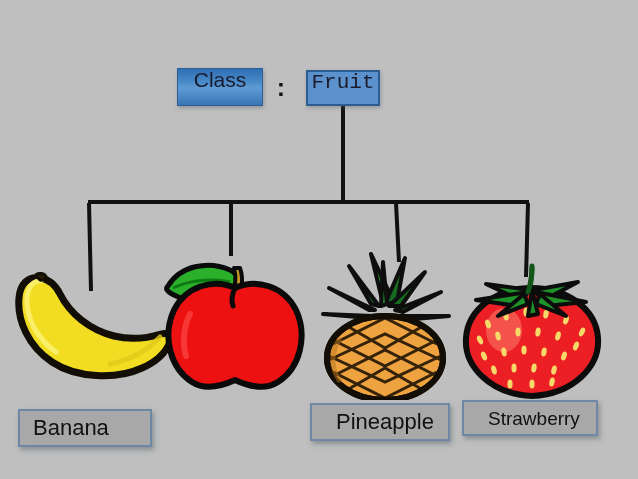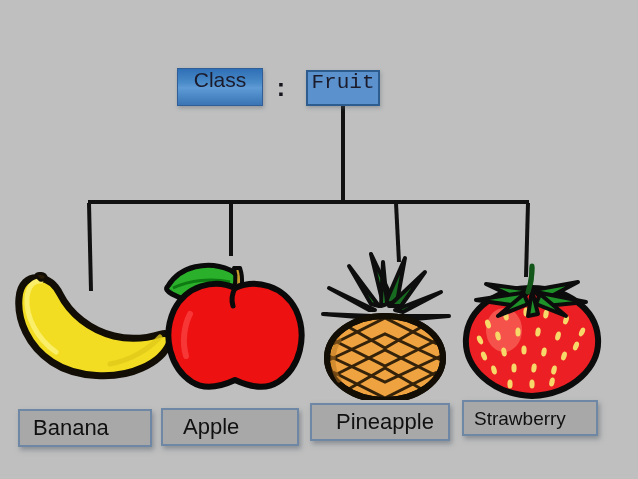--- a/index.html
+++ b/index.html
@@ -99,21 +99,21 @@
   #lbl-apple {
     left: 161px; top: 408px; width: 138px; height: 38px;
     padding-left: 20px; font-size: 22px;
   }
   #lbl-pineapple {
     left: 310px; top: 403px; width: 140px; height: 38px;
     padding-left: 24px; font-size: 22px;
   }
   #lbl-strawberry {
     left: 462px; top: 400px; width: 136px; height: 36px;
-    padding-left: 10px; font-size: 19px;
+    padding-left: 24px; font-size: 19px;
   }
 
   
   .fruit {
     position: absolute;
   }
   #art-banana      { left: 10px;  top: 272px; width: 165px; height: 112px; }
   #art-apple       { left: 160px; top: 244px; width: 150px; height: 148px; }
   #art-pineapple   { left: 313px; top: 248px; width: 146px; height: 152px; }
   #art-strawberry  { left: 458px; top: 258px; width: 148px; height: 142px; }
@@ -247,23 +247,20 @@
       <path d="M82 36 L108 58 L78 46 Z"></path>
       <path d="M74 32 L70 58 L80 56 Z"></path>
     </g>
     <path d="M74 8 C74 20 72 28 70 34" fill="none" stroke="#13561a" stroke-width="5" stroke-linecap="round"></path>
   </svg>
 
   <div class="lbl-box" id="lbl-banana">
     <span>Banana</span>
   </div>
 
-  <div class="lbl-box" id="lbl-apple">
-    <span>Apple</span>
-  </div>
 
   <div class="lbl-box" id="lbl-pineapple">
     <span>Pineapple</span>
   </div>
 
   <div class="lbl-box" id="lbl-strawberry">
     <span>Strawberry</span>
   </div>
 
 </div>

